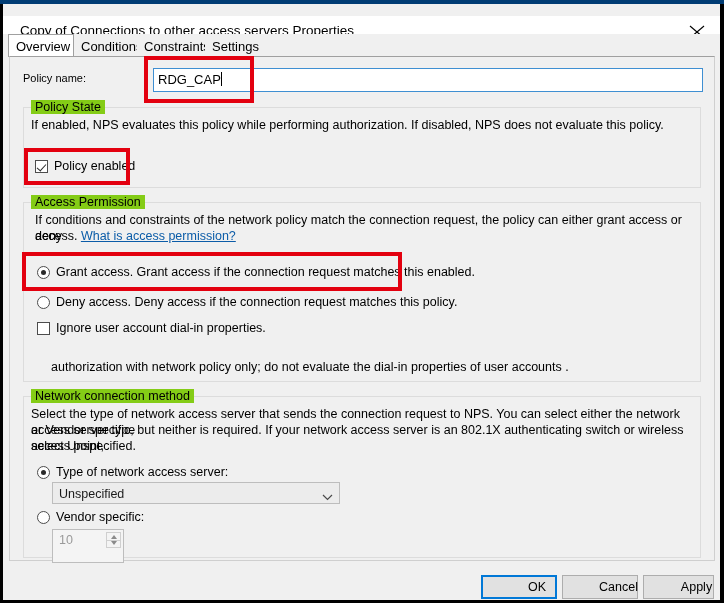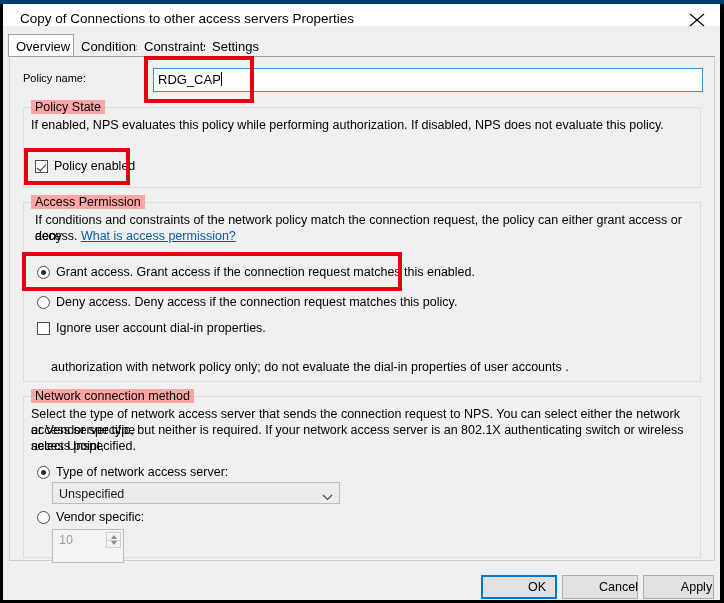--- a/index.html
+++ b/index.html
@@ -43,21 +43,21 @@
   }
   .frame-bottom {
     position: absolute;
     left: 0; bottom: 0; width: 724px; height: 3px;
     background: #000000;
   }
 
   
   #titlebar {
     position: absolute;
-    left: 3px; top: 4px;
+    left: 3px; top: 16px;
     width: 717px; height: 22px;
     background: #ffffff;
   }
   #title-text {
     position: absolute;
     left: 17px; top: 7px;
     font-size: 13.5px;
     color: #000000;
     white-space: nowrap;
   }
@@ -123,21 +123,21 @@
   
   .groupbox {
     position: absolute;
     box-sizing: border-box;
     border: 1px solid #dcdcdc;
     background: transparent;
   }
   .group-title {
     position: absolute;
     font-size: 12.5px;
-    background: #fca5a5;
+    background: #84cc16;
     padding: 0 4px;
     color: #000;
     white-space: nowrap;
   }
 
   
   .textbox {
     position: absolute;
     box-sizing: border-box;
     background: #ffffff;

